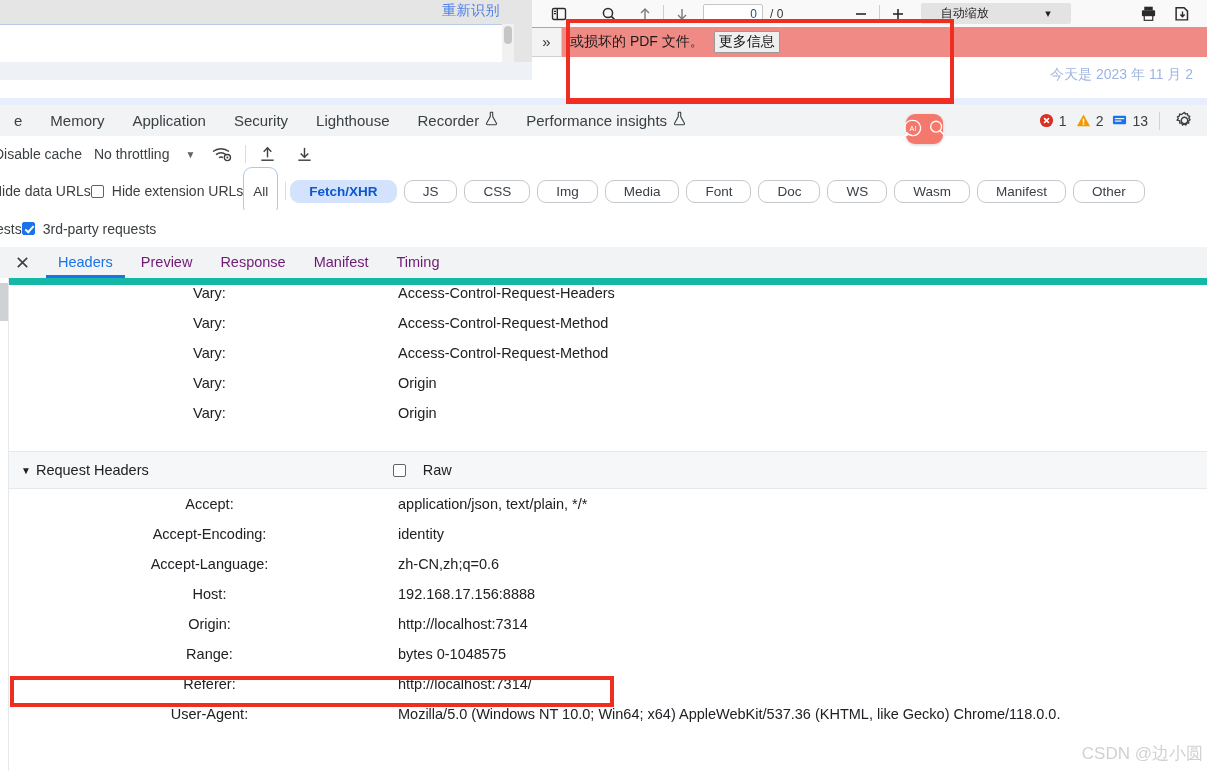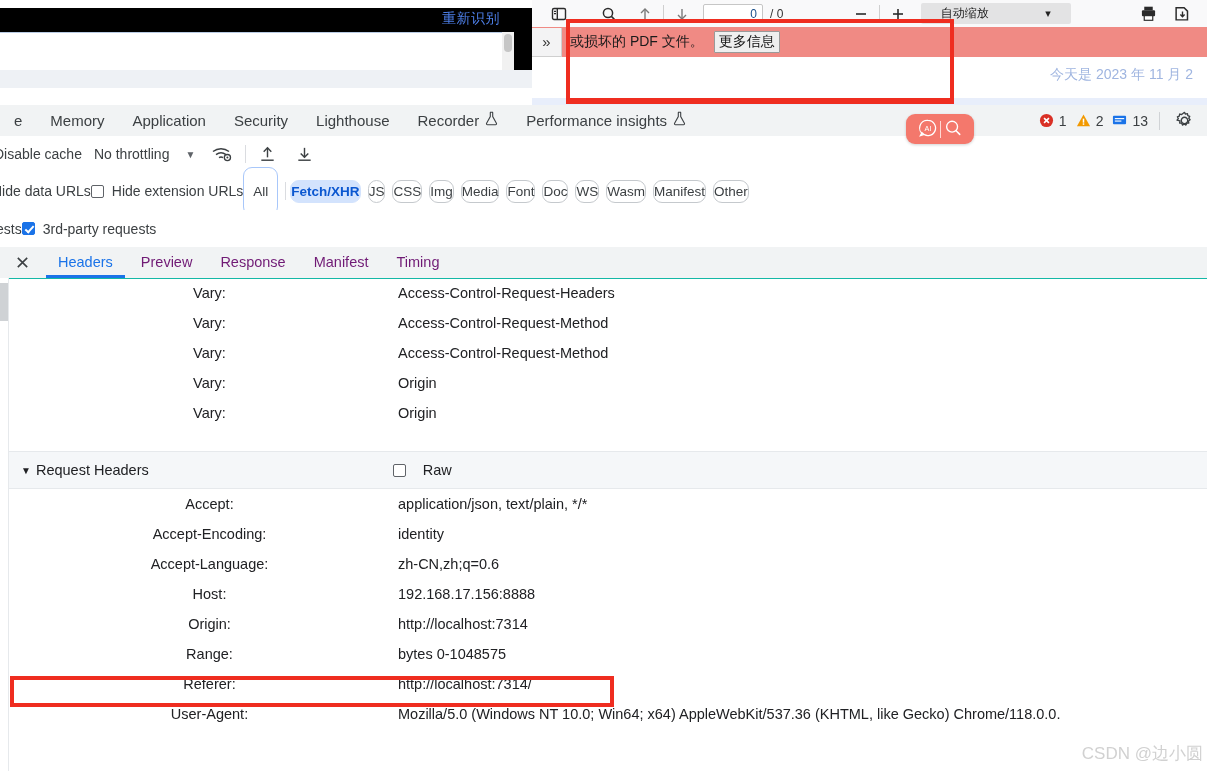--- a/index.html
+++ b/index.html
@@ -6,21 +6,21 @@
   body{
     width:1207px;height:771px;overflow:hidden;position:relative;
     background:#ffffff;
     font-family:"Liberation Sans","DejaVu Sans",sans-serif;
     font-size:13px;color:#202124;
     -webkit-font-smoothing:antialiased;
   }
   .abs{position:absolute;}
 
   
-  #page-remnant{left:0;top:8px;width:532px;height:105px;background:#000000;}
+  #page-remnant{left:0;top:0;width:532px;height:105px;background:#e5e5e5;}
   #recog-link{
     position:absolute;right:32px;top:2px;color:#4d7fe8;font-size:14px;
     letter-spacing:.5px;cursor:pointer;
   }
   #remnant-box{
     position:absolute;left:-10px;top:24px;width:516px;height:38px;
     border:1px solid #c8d6ea;border-top:1px solid #b9cbe4;background:#fff;
   }
   #remnant-scroll{
     position:absolute;left:502px;top:24px;width:12px;height:38px;background:#f1f1f1;
@@ -95,21 +95,21 @@
   }
   .flask{display:inline-block;}
   #dt-tabs .spacer{flex:1 1 auto;}
   #dt-status{display:flex;align-items:center;gap:5px;padding-right:10px;font-size:14px;color:#3c4043;}
   .badge-ico{display:inline-flex;align-items:center;justify-content:center;}
   #dt-sep{width:1px;height:18px;background:#d0d3d6;margin:0 6px;}
   #gear{width:26px;display:flex;align-items:center;justify-content:center;cursor:pointer;}
 
   
   #ai-pill{
-    left:906px;top:114px;width:68px;height:30px;border-radius:9px;
+    left:906px;top:114px;width:37px;height:30px;border-radius:9px;
     background:#f4786c;display:flex;align-items:center;justify-content:center;gap:2px;
     z-index:30;cursor:pointer;box-shadow:0 1px 3px rgba(0,0,0,.18);
   }
   #ai-pill .divider{width:1px;height:17px;background:#ffd9d3;}
 
   
   #dt-row1{
     position:absolute;left:0;top:31px;width:1207px;height:36px;background:#fff;
     display:flex;align-items:center;font-size:14px;color:#3c4043;
   }
@@ -125,37 +125,37 @@
   .chk{
     width:13px;height:13px;border:1px solid #5f6368;border-radius:2px;background:#fff;
     display:inline-block;vertical-align:middle;box-sizing:border-box;cursor:pointer;
   }
   .chk.on{background:#1a73e8;border-color:#1a73e8;position:relative;}
   .chk.on::after{
     content:"";position:absolute;left:4px;top:1px;width:3px;height:7px;
     border:solid #fff;border-width:0 2px 2px 0;transform:rotate(42deg);
   }
   .chip{
-    border:1px solid #c5c9cd;border-radius:9px;padding:3px 0;margin-right:7px;
+    border:1px solid #c5c9cd;border-radius:9px;padding:3px 18px;margin-right:7px;
     font-size:13.5px;color:#3c4043;white-space:nowrap;cursor:pointer;background:#fff;
   }
   .chip.sel{background:#d3e3fd;border-color:#d3e3fd;color:#0b57d0;font-weight:600;}
   .chip.all{padding:16px 9px;border-color:#a8c7fa;}
 
   
   #dt-row3{
     position:absolute;left:0;top:105px;width:1207px;height:37px;background:#fff;
     display:flex;align-items:center;font-size:14px;color:#3c4043;
   }
 
   
   #req-pane{position:absolute;left:0;top:142px;width:1207px;height:524px;background:#fff;}
   #req-tabs{
     position:absolute;left:0;top:0;width:1207px;height:31px;background:#f1f3f4;
-    border-bottom:1px solid #14b8a6;display:flex;align-items:center;
+    border-bottom:7px solid #14b8a6;display:flex;align-items:center;
   }
   #req-close{width:44px;display:flex;align-items:center;justify-content:center;cursor:pointer;}
   #req-tabs .rtab{
     font-size:14.5px;color:#701a75;padding:0 14px;height:31px;line-height:31px;cursor:pointer;
     position:relative;white-space:nowrap;
   }
   #req-tabs .rtab.active{color:#1a73e8;}
   #req-tabs .rtab.active::after{
     content:"";position:absolute;left:2px;right:2px;bottom:0;height:3px;background:#1a73e8;
   }

